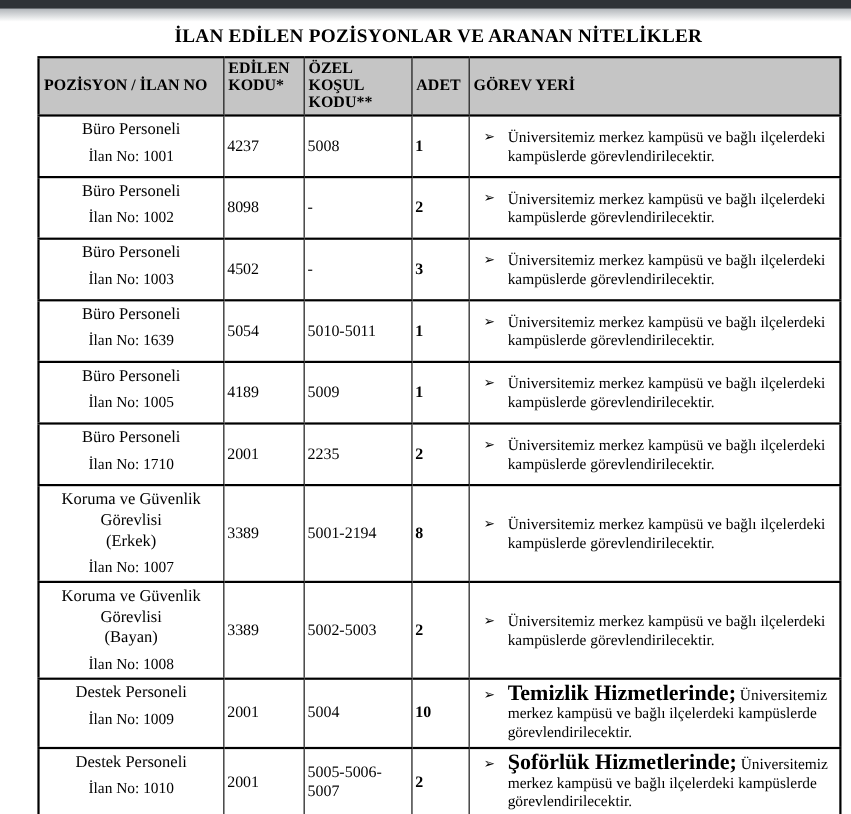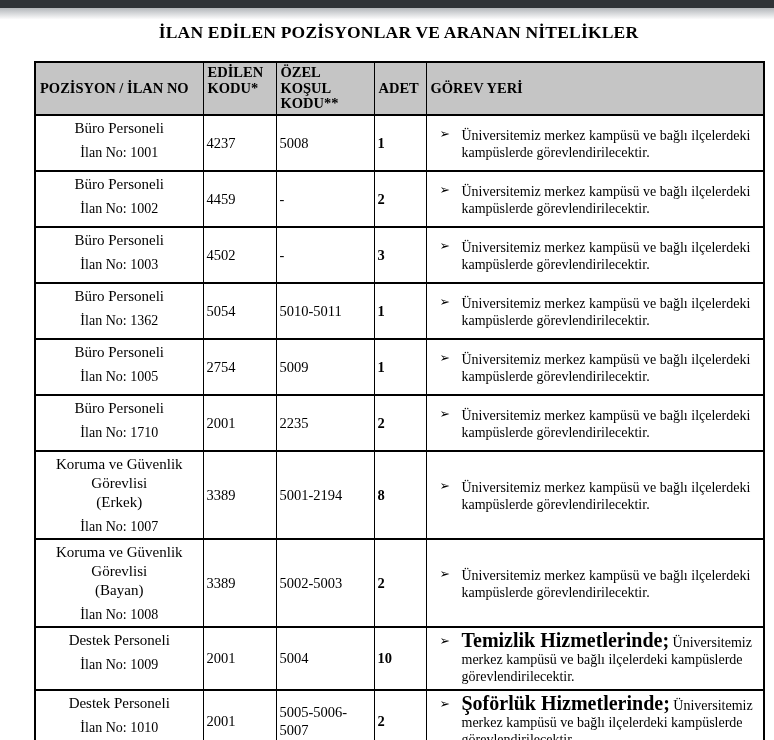--- a/index.html
+++ b/index.html
@@ -10,21 +10,21 @@
     font-family: "Liberation Serif", serif;
     color: #000;
     overflow: hidden;
   }
   .topbar { width: 774px; height: 8px; background: #2f3337; }
   .topbar-shadow {
     width: 774px; height: 13px;
     background: linear-gradient(to bottom, #b3b7bb 0%, rgba(255,255,255,0) 90%);
   }
   .title {
-    width: 729px; margin: 1px 0 18px 34px;
+    width: 729px; margin: 1px 0 8px 34px;
     text-align: center;
     font-size: 17.5px; font-weight: bold;
     letter-spacing: 0.2px;
     white-space: nowrap;
   }
   table.jobs {
     margin-left: 34px;
     width: 729px;
     border-collapse: collapse;
     table-layout: fixed;
@@ -119,21 +119,21 @@
         <span class="gorev-text"><b></b><span>Üniversitemiz merkez kampüsü ve bağlı ilçelerdeki kampüslerde görevlendirilecektir.</span></span>
       </div>
     </td>
   </tr>
 
   <tr>
     <td class="pos-cell">
       <div class="pos-name">Büro Personeli</div>
       <div class="ilan-no">İlan No: 1002</div>
     </td>
-    <td class="num-cell">4459</td>
+    <td class="num-cell">8098</td>
     <td class="num-cell">-</td>
     <td class="num-cell adet-cell">2</td>
     <td class="gorev-cell">
       <div class="gorev">
         <span class="arrow">➢</span>
         <span class="gorev-text"><b></b><span>Üniversitemiz merkez kampüsü ve bağlı ilçelerdeki kampüslerde görevlendirilecektir.</span></span>
       </div>
     </td>
   </tr>
 
@@ -149,39 +149,39 @@
       <div class="gorev">
         <span class="arrow">➢</span>
         <span class="gorev-text"><b></b><span>Üniversitemiz merkez kampüsü ve bağlı ilçelerdeki kampüslerde görevlendirilecektir.</span></span>
       </div>
     </td>
   </tr>
 
   <tr>
     <td class="pos-cell">
       <div class="pos-name">Büro Personeli</div>
-      <div class="ilan-no">İlan No: 1362</div>
+      <div class="ilan-no">İlan No: 1639</div>
     </td>
     <td class="num-cell">5054</td>
     <td class="num-cell">5010-5011</td>
     <td class="num-cell adet-cell">1</td>
     <td class="gorev-cell">
       <div class="gorev">
         <span class="arrow">➢</span>
         <span class="gorev-text"><b></b><span>Üniversitemiz merkez kampüsü ve bağlı ilçelerdeki kampüslerde görevlendirilecektir.</span></span>
       </div>
     </td>
   </tr>
 
   <tr>
     <td class="pos-cell">
       <div class="pos-name">Büro Personeli</div>
       <div class="ilan-no">İlan No: 1005</div>
     </td>
-    <td class="num-cell">2754</td>
+    <td class="num-cell">4189</td>
     <td class="num-cell">5009</td>
     <td class="num-cell adet-cell">1</td>
     <td class="gorev-cell">
       <div class="gorev">
         <span class="arrow">➢</span>
         <span class="gorev-text"><b></b><span>Üniversitemiz merkez kampüsü ve bağlı ilçelerdeki kampüslerde görevlendirilecektir.</span></span>
       </div>
     </td>
   </tr>
 

